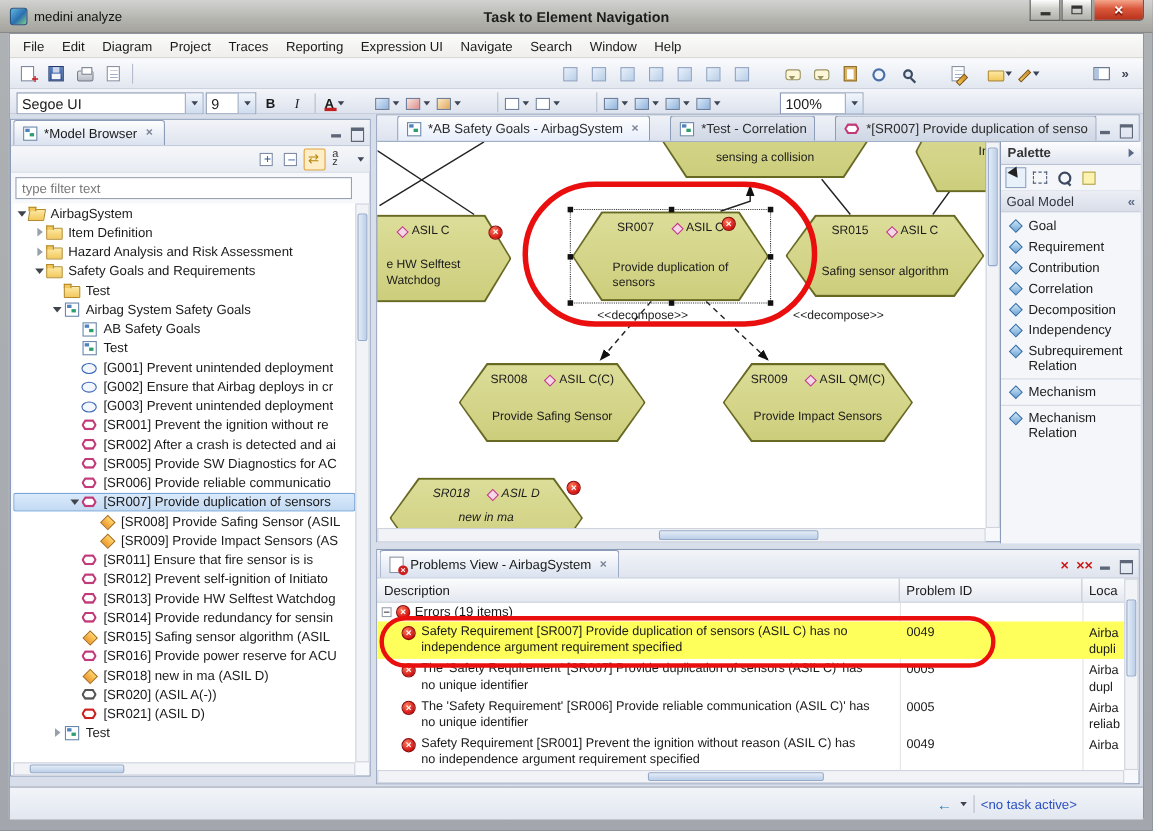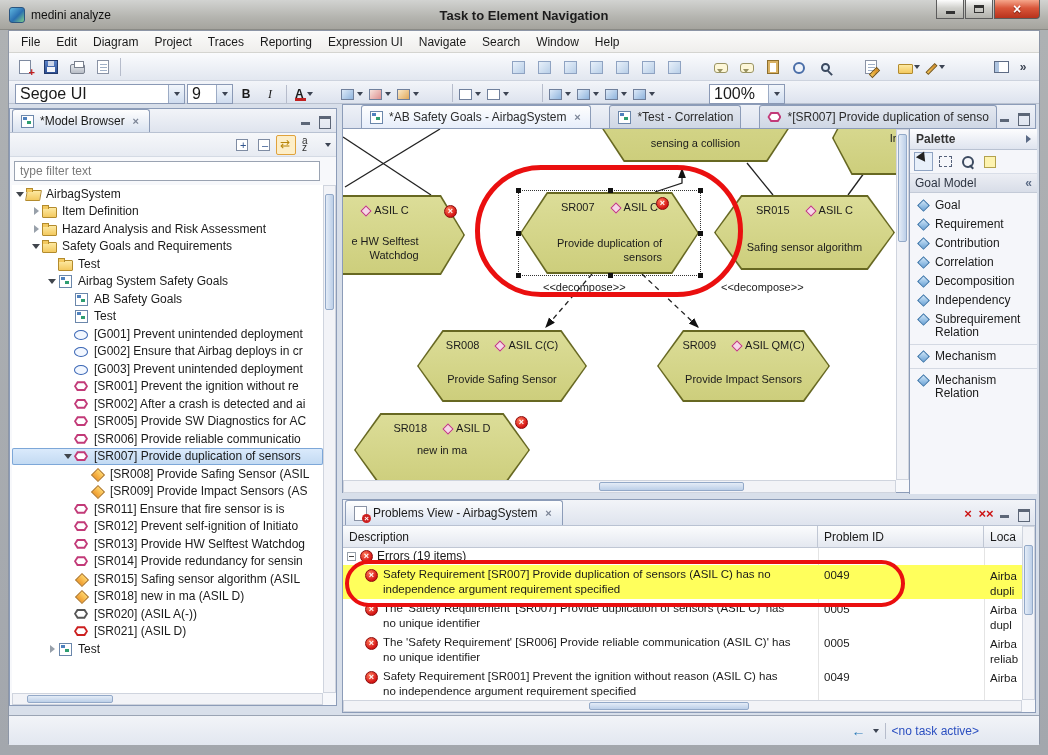--- a/index.html
+++ b/index.html
@@ -46,21 +46,21 @@
 .tbi[data-name="clipboard-icon"] .shp::after{content:"";position:absolute;left:2px;top:2px;width:6px;height:9px;background:#fff}
 .tbi[data-name="history-icon"] .shp{width:12px;height:12px;border-radius:50%;border:2px solid #4a6ea8;background:#eef3fa;margin-top:1px}
 .tbi[data-name="zoom-edit-icon"] .shp,.mag .shp{width:9px;height:9px;border:2px solid #3c4a60;border-radius:50%;background:#dfeaf6}
 .tbi[data-name="zoom-edit-icon"] .shp::after,.mag .shp::after{content:"";position:absolute;right:-5px;bottom:-4px;width:6px;height:2px;background:#3c4a60;transform:rotate(45deg)}
 .tbi[data-name="open-folder-icon"] .shp{width:15px;height:10px;margin-top:3px;background:linear-gradient(#fde9a2,#f3c95f);border:1px solid #b38b2d;border-radius:1px}
 .tbi[data-name="pencil-icon"] .shp{width:13px;height:4px;background:linear-gradient(90deg,#f5c24a,#d98a1d);border:1px solid #7a5510;transform:rotate(-45deg);margin-top:4px}
 .tbi[data-name="perspective-icon"] .shp{width:15px;height:12px;border:1px solid #5d6b84;background:#fff}
 .tbi[data-name="perspective-icon"] .shp::before{content:"";position:absolute;left:0;top:0;width:4px;height:10px;background:#aec4e0}
 .tbi[data-name="toolbar-overflow-icon"]{font-weight:bold;color:#3c4453}
 
-.combo{height:20px;background:#fff;border:1px solid #8a99b5;display:flex;align-items:flex-end;font-size:16px}
+.combo{height:20px;background:#fff;border:1px solid #8a99b5;display:flex;align-items:center;font-size:13px}
 .combo .cval{flex:1;padding:0 4px;overflow:hidden;white-space:nowrap}
 .combo .cbtn{width:16px;height:100%;background:linear-gradient(180deg,#f2f6fb,#cfdcef);border-left:1px solid #9cabc5;display:flex;align-items:center;justify-content:center}
 .fmtbtn{width:22px;height:20px;border:1px solid transparent;border-radius:2px;display:flex;align-items:center;justify-content:center}
 .fmtbtn.b{font-weight:bold}
 .fmtbtn.i{font-style:italic;font-family:"Liberation Serif",serif}
 .fontcolor{display:flex;align-items:center;gap:2px;padding:0 3px;height:20px}
 .fontcolor .A{font-weight:bold;line-height:1}
 .fontcolor .bar{position:absolute;left:3px;bottom:3px;width:11px;height:3px;background:#c02020}
 .tbi2{display:flex;align-items:center;gap:2px;height:20px;padding:0 2px}
 .sq{width:13px;height:11px;border:1px solid #70809c;background:linear-gradient(135deg,#dce9f8,#8fb4dd)}
@@ -126,21 +126,21 @@
 .canvas{position:absolute;left:0;top:24px;width:553px;height:351px;background:#fff;overflow:hidden}
 .hex{position:absolute;z-index:2}
 .hex-border{position:absolute;inset:0;background:#676822;clip-path:polygon(15% 0,85% 0,100% 50%,85% 100%,15% 100%,0 50%)}
 .hex-fill{position:absolute;inset:1.6px;background:linear-gradient(180deg,#dcdd98,#cdce7c);clip-path:polygon(15% 0,85% 0,100% 50%,85% 100%,15% 100%,0 50%)}
 .hex-head{position:absolute;top:9px;left:14px;right:14px;display:flex;justify-content:center;align-items:center;gap:16px;font-size:11px;color:#1b1b1b;z-index:2}
 .hex-id:empty,.hex-asil:empty{display:none}
 .asil-wrap{display:flex;align-items:center;gap:4px}
 .asil-icon{display:none;width:9px;height:9px;position:relative}
 .asil-icon.show{display:inline-block}
 .asil-icon::before{content:"";position:absolute;left:1px;top:1px;width:6px;height:6px;transform:rotate(45deg);background:#f6d7e8;border:1px solid #c23a7e}
-.hex-body{position:absolute;left:14px;right:14px;top:0;bottom:0;display:flex;align-items:center;justify-content:center;text-align:right;font-size:11px;line-height:14px;white-space:pre-line;color:#1b1b1b;z-index:2}
+.hex-body{position:absolute;left:14px;right:14px;top:0;bottom:0;display:flex;align-items:center;justify-content:center;text-align:left;font-size:11px;line-height:14px;white-space:pre-line;color:#1b1b1b;z-index:2}
 .err-badge{display:none;position:absolute;width:13px;height:13px;border-radius:50%;background:radial-gradient(circle at 35% 30%,#ff7a5a,#d41414 70%);border:1px solid #8a0b0b;color:#fff;font-size:9px;font-weight:bold;line-height:11px;text-align:center;z-index:4}
 .err-badge.show{display:block}
 .err-badge::before{content:"×"}
 .sel-rect{position:absolute;left:175px;top:61px;width:183px;height:86px;border:1px dotted #333;z-index:3}
 .hdl{position:absolute;width:5px;height:5px;background:#111}
 .red-annot{position:absolute;left:132px;top:36px;width:268px;height:132px;border:5px solid #ea0f0f;border-radius:66px;z-index:10}
 .decomp{position:absolute;font-size:11px;color:#222;z-index:2}
 
 .palette{position:absolute;left:566px;top:24px;width:128px;height:365px;background:#f5f6fa;border-left:1px solid #8c9cb8}
 .pal-head{height:21px;background:linear-gradient(180deg,#fdfdfe,#dfe4ef);border-bottom:1px solid #b9c2d2;display:flex;align-items:center;padding:0 6px;font-weight:bold;color:#333}
@@ -540,20 +540,25 @@
               <span class="tico i-sreq" data-name="tree-item-icon"></span>
               <span class="tlabel" data-name="tree-item-label">[SR014] Provide redundancy for sensin</span>
             </div>
             <div class="trow ind3" data-name="tree-item">
               <span class="tarrow a-none" data-name="expand-arrow-icon"></span>
               <span class="tico i-dreq" data-name="tree-item-icon"></span>
               <span class="tlabel" data-name="tree-item-label">[SR015] Safing sensor algorithm (ASIL</span>
             </div>
             <div class="trow ind3" data-name="tree-item">
               <span class="tarrow a-none" data-name="expand-arrow-icon"></span>
+              <span class="tico i-sreq" data-name="tree-item-icon"></span>
+              <span class="tlabel" data-name="tree-item-label">[SR016] Provide power reserve for ACU</span>
+            </div>
+            <div class="trow ind3" data-name="tree-item">
+              <span class="tarrow a-none" data-name="expand-arrow-icon"></span>
               <span class="tico i-dreq" data-name="tree-item-icon"></span>
               <span class="tlabel" data-name="tree-item-label">[SR018] new in ma (ASIL D)</span>
             </div>
             <div class="trow ind3" data-name="tree-item">
               <span class="tarrow a-none" data-name="expand-arrow-icon"></span>
               <span class="tico i-hex-gray" data-name="tree-item-icon"></span>
               <span class="tlabel" data-name="tree-item-label">[SR020]  (ASIL A(-))</span>
             </div>
             <div class="trow ind3" data-name="tree-item">
               <span class="tarrow a-none" data-name="expand-arrow-icon"></span>
@@ -715,21 +720,21 @@
               <div class="hex-head">
                 <span class="hex-id" data-name="node-id">SR009</span>
                 <span class="asil-wrap">
                   <span class="asil-icon show" data-name="asil-decomposition-icon"></span>
                   <span class="hex-asil" data-name="asil-label">ASIL QM(C)</span>
                 </span>
               </div>
               <div class="hex-body" data-name="node-text" style="top: 26px;">Provide Impact Sensors</div>
 
             </div>
-            <div class="hex" data-name="node-sr018" style="left: 11px; top: 284px; width: 176px; height: 74px;">
+            <div class="hex" data-name="node-sr018" style="left: 11px; top: 305px; width: 176px; height: 74px; font-style: italic;">
               <div class="hex-border" data-name="hexagon-border"></div>
               <div class="hex-fill" data-name="hexagon-shape"></div>
               <div class="hex-head">
                 <span class="hex-id" data-name="node-id">SR018</span>
                 <span class="asil-wrap">
                   <span class="asil-icon show" data-name="asil-decomposition-icon"></span>
                   <span class="hex-asil" data-name="asil-label">ASIL D</span>
                 </span>
               </div>
               <div class="hex-body" data-name="node-text" style="top: 30px; align-items: flex-start;">new in ma</div>

